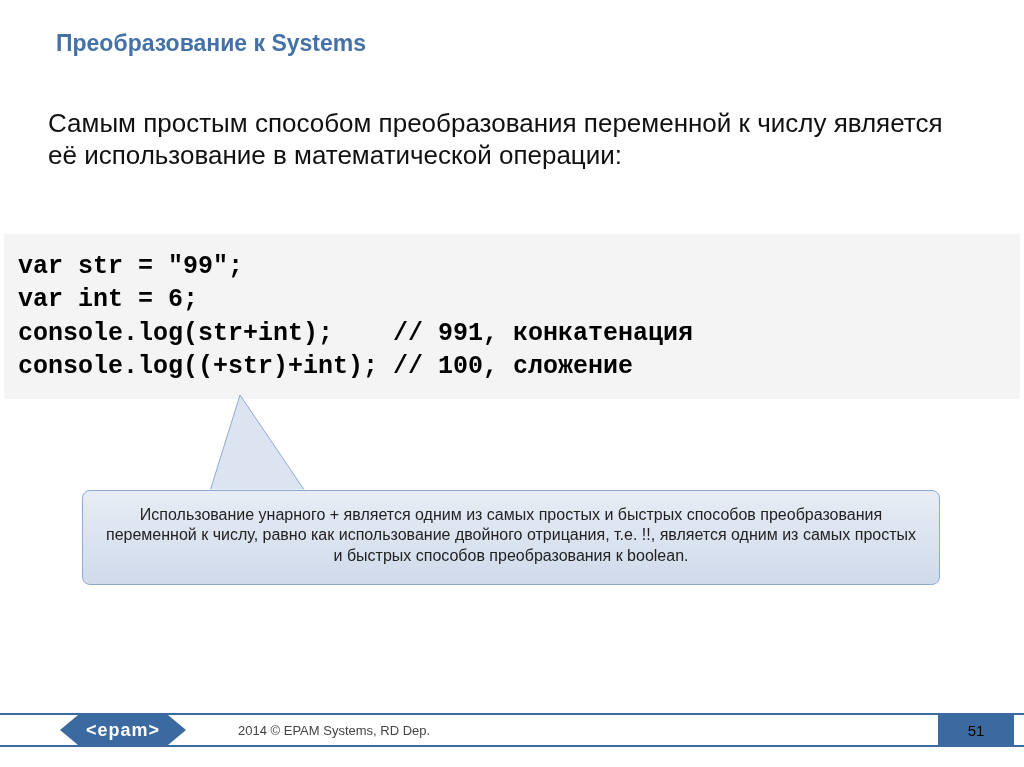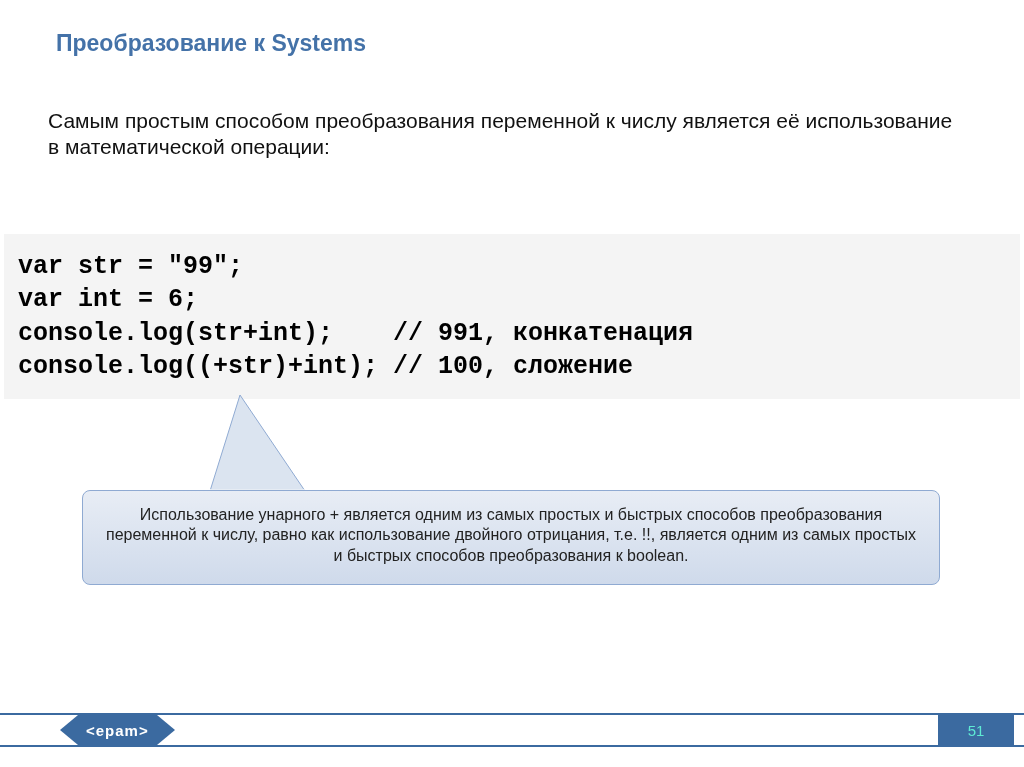--- a/index.html
+++ b/index.html
@@ -1,31 +1,31 @@
 <!DOCTYPE html>
 <html><head>
 <meta charset="utf-8">
 <style>
   * { margin: 0; padding: 0; box-sizing: border-box; }
   html, body { width: 1024px; height: 767px; font-family: Arial, Helvetica, sans-serif; background: #fff; overflow: hidden; }
   .slide { position: relative; width: 1024px; height: 767px; }
   .title { position: absolute; left: 56px; top: 30px; color: #4472a8; font-weight: 700; font-size: 23px; }
-  .body-text { position: absolute; left: 48px; top: 108px; width: 910px; color: #111; font-size: 21px; line-height: 1.23; }
+  .body-text { position: absolute; left: 48px; top: 108px; width: 910px; color: #111; font-size: 26px; line-height: 1.23; }
   .code-block { position: absolute; left: 4px; top: 234px; width: 1016px; background: #f4f4f4; padding: 16px 14px 16px 14px; font-family: "Courier New", Courier, monospace; font-size: 25px; font-weight: 700; color: #000; line-height: 1.33; white-space: pre; }
   .callout-wrap { position: absolute; left: 82px; top: 395px; width: 860px; height: 265px; }
   .callout-box { position: absolute; left: 0; top: 95px; width: 858px; background: linear-gradient(#e8edf5, #cfdaeb); border: 1px solid #8faad2; border-radius: 8px; padding: 14px 20px 18px 20px; font-size: 16px; color: #222; text-align: center; line-height: 1.28; }
   .callout-tail { position: absolute; left: 128px; top: 0; width: 120px; height: 110px; }
   .footer-bar { position: absolute; left: 0; bottom: 20px; width: 1024px; height: 34px; }
   .footer-line-top { position: absolute; left: 0; top: 0; width: 1024px; height: 2px; background: #3b6aa0; }
   .footer-line-bot { position: absolute; left: 0; bottom: 0; width: 1024px; height: 2px; background: #3b6aa0; }
-  .logo { position: absolute; left: 78px; top: 2px; height: 30px; background: #3b6aa0; color: #fff; font-weight: 700; font-size: 15px; letter-spacing: 1px; display: flex; align-items: center; padding: 0 8px; }
+  .logo { position: absolute; left: 78px; top: 2px; height: 30px; background: #3b6aa0; color: #fff; font-weight: 700; font-size: 18px; letter-spacing: 1px; display: flex; align-items: center; padding: 0 8px; }
   .logo::before { content: ""; position: absolute; left: -18px; top: 0; width: 0; height: 0; border-top: 15px solid transparent; border-bottom: 15px solid transparent; border-right: 18px solid #3b6aa0; }
   .logo::after { content: ""; position: absolute; right: -18px; top: 0; width: 0; height: 0; border-top: 15px solid transparent; border-bottom: 15px solid transparent; border-left: 18px solid #3b6aa0; }
   .copyright { position: absolute; left: 238px; top: 0; height: 34px; display: flex; align-items: center; font-size: 13px; color: #444; }
-  .page-num { position: absolute; right: 10px; top: 2px; height: 30px; width: 76px; background: #3b6aa0; color: #5eead4; font-size: 15px; display: flex; align-items: center; justify-content: center; }
+  .page-num { position: absolute; right: 10px; top: 2px; height: 30px; width: 76px; background: #3b6aa0; color: #000000; font-size: 15px; display: flex; align-items: center; justify-content: center; }
 </style>
 </head>
 <body>
 
 <div class="slide">
 
   <div class="title">Преобразование к Systems</div>
 
   <div class="body-text">Самым простым способом преобразования переменной к числу является её использование в математической операции:</div>
 
@@ -40,17 +40,18 @@
       <polygon points="0,94 95,94 95,110 0,110" fill="#e6ecf4"></polygon>
     </svg>
     <div class="callout-box">Использование унарного + является одним из самых простых и быстрых способов преобразования переменной к числу, равно как использование двойного отрицания, т.е. !!, является одним из самых простых и быстрых способов преобразования к boolean.</div>
   </div>
 
   <div class="footer-bar">
     <div class="footer-line-top"></div>
     <div class="logo">
         <span>&lt;epam&gt;</span>
       </div>
+    <div class="copyright">2014 © EPAM Systems, RD Dep.</div>
     <div class="page-num">51</div>
     <div class="footer-line-bot"></div>
   </div>
 
 </div>
 
 </body></html>

